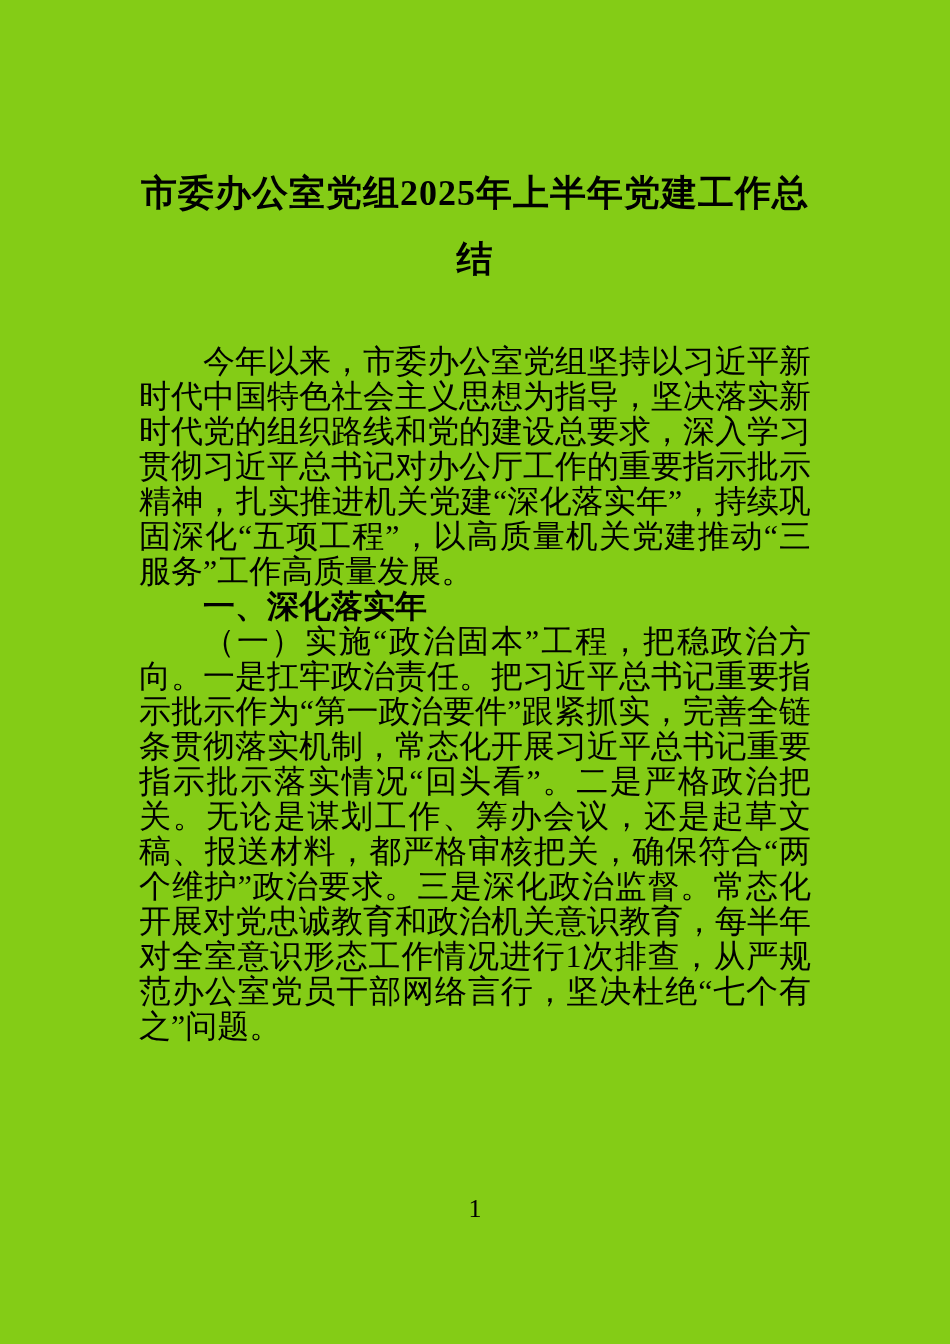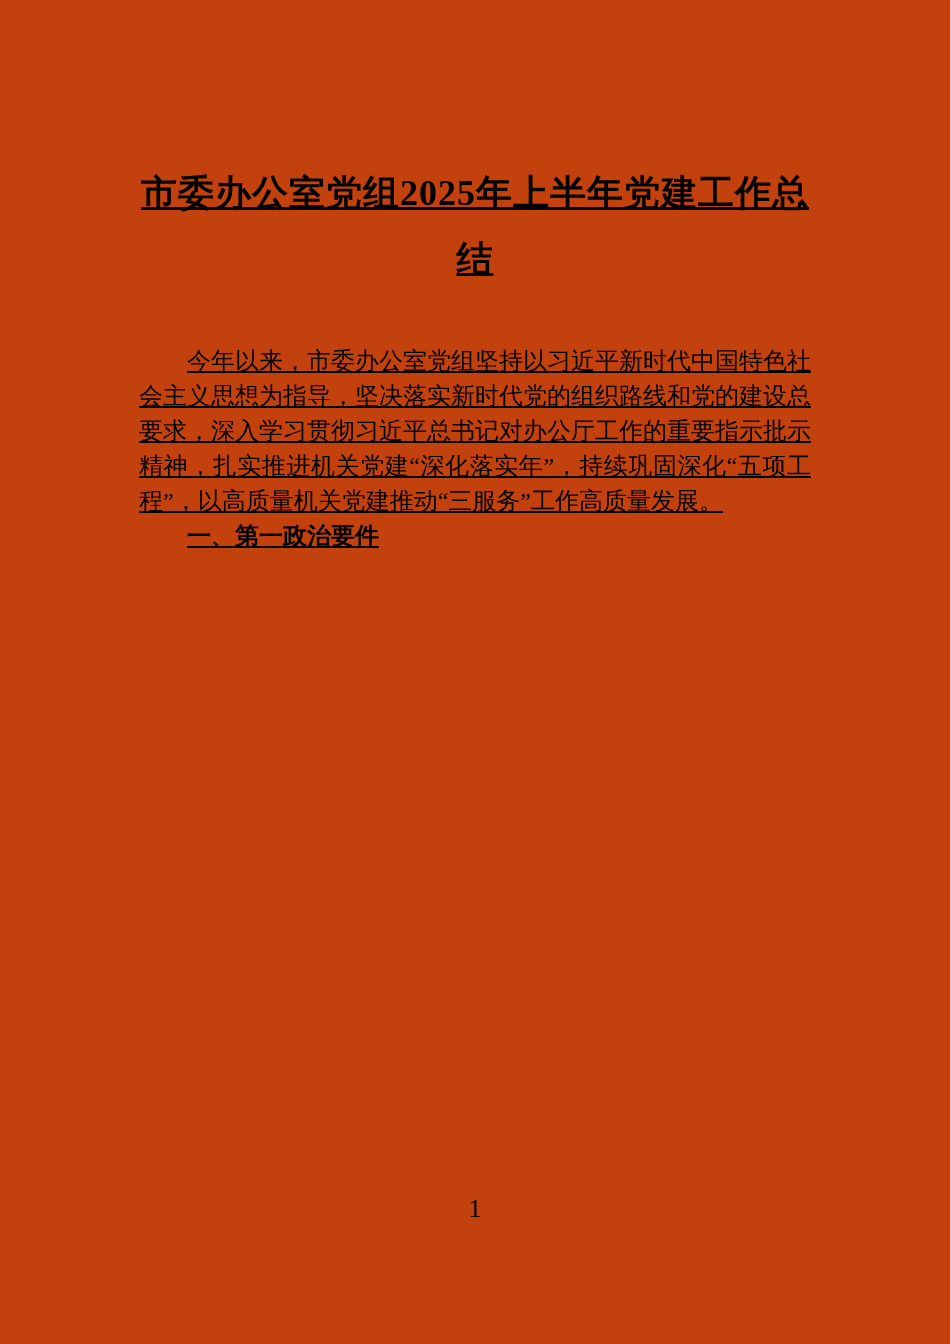--- a/index.html
+++ b/index.html
@@ -9,37 +9,36 @@
     }
     body {
       font-family: "Liberation Serif", "DejaVu Serif", serif;
       color: #000000;
     }
     .doc-page {
       position: relative;
       width: 950px;
       height: 1344px;
       margin: 0 auto;
-      background: #c2410c;
+      background: #84cc16;
       box-sizing: border-box;
       padding: 160px 139px 0 139px;
       overflow: hidden;
-      text-decoration: underline;
     }
     .doc-title {
       margin: 0 0 52px 0;
       font-size: 36px;
       font-weight: bold;
       line-height: 66px;
       text-align: center;
       letter-spacing: 1px;
     }
     .para {
       margin: 0;
-      font-size: 24px;
+      font-size: 32px;
       line-height: 35px;
       text-align: justify;
       text-justify: inter-ideograph;
       text-indent: 2em;
       font-weight: 500;
       word-break: break-all;
     }
     .section-heading {
       font-weight: bold;
     }
@@ -55,19 +54,20 @@
   </style>
 </head>
 <body>
 
 <div class="doc-page">
 
   <h1 class="doc-title">市委办公室党组2025年上半年党建工作总结</h1>
 
   <p class="para">今年以来，市委办公室党组坚持以习近平新时代中国特色社会主义思想为指导，坚决落实新时代党的组织路线和党的建设总要求，深入学习贯彻习近平总书记对办公厅工作的重要指示批示精神，扎实推进机关党建“深化落实年”，持续巩固深化“五项工程”，以高质量机关党建推动“三服务”工作高质量发展。</p>
 
-  <p class="para section-heading">一、第一政治要件</p>
+  <p class="para section-heading">一、深化落实年</p>
 
+  <p class="para">（一）实施“政治固本”工程，把稳政治方向。一是扛牢政治责任。把习近平总书记重要指示批示作为“第一政治要件”跟紧抓实，完善全链条贯彻落实机制，常态化开展习近平总书记重要指示批示落实情况“回头看”。二是严格政治把关。无论是谋划工作、筹办会议，还是起草文稿、报送材料，都严格审核把关，确保符合“两个维护”政治要求。三是深化政治监督。常态化开展对党忠诚教育和政治机关意识教育，每半年对全室意识形态工作情况进行1次排查，从严规范办公室党员干部网络言行，坚决杜绝“七个有之”问题。</p>
 
 
   <div class="page-footer">1</div>
 
 </div>
 
 </body></html>

